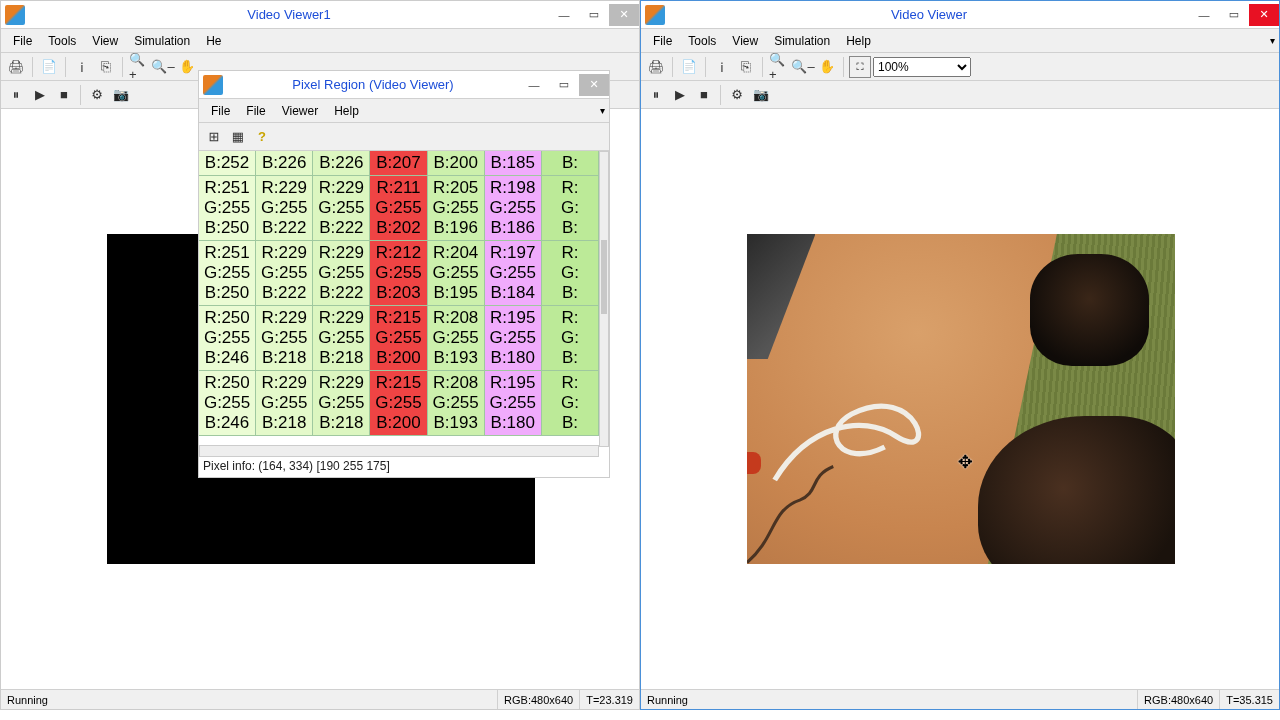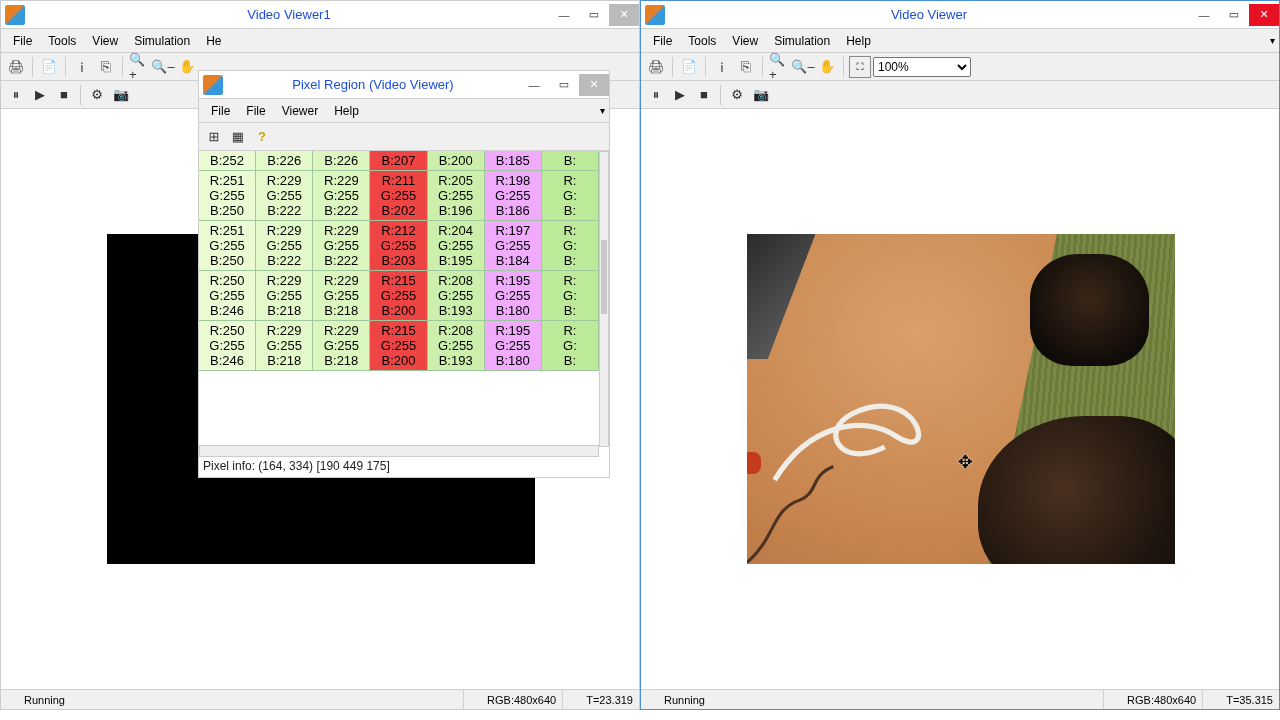--- a/index.html
+++ b/index.html
@@ -22,26 +22,26 @@
 
 .toolbar { height: 28px; display: flex; align-items: center; padding: 0 4px; background: #f0f0f0; border-bottom: 1px solid #d0d0d0; gap: 2px; }
 .toolbar .tb { width: 22px; height: 22px; display: flex; align-items: center; justify-content: center; border: 1px solid transparent; font-size: 13px; cursor: pointer; color: #333; }
 .toolbar .sep { width: 1px; height: 20px; background: #ccc; margin: 0 3px; }
 .zoom-select { height: 20px; font-size: 12px; width: 98px; }
 .zoom-fit { width: 22px; height: 22px; border: 1px solid #888; display:flex; align-items:center; justify-content:center; font-size:10px; }
 
 .content { flex: 1; background: #fff; position: relative; overflow: hidden; }
 
 .statusbar { height: 20px; display: flex; align-items: center; background: #f0f0f0; border-top: 1px solid #d0d0d0; font-size: 11px; }
-.statusbar .cell { padding: 6px 6px; height: 100%; display: flex; align-items: center; border-right: 1px solid #d0d0d0; margin-left: 17px; }
+.statusbar .cell { padding: 6px 6px; height: 100%; display: flex; align-items: center; border-right: 1px solid #d0d0d0; }
 .statusbar .cell:last-child { border-right: none; }
 .statusbar .fill { flex: 1; }
 
 
-.pxtable { position: absolute; left: 0; top: 0; right: 10px; bottom: 30px; overflow: hidden; font-family: "Courier New", monospace; font-size: 13px; }
+.pxtable { position: absolute; left: 0; top: 0; right: 10px; bottom: 30px; overflow: hidden; font-family: "Courier New", monospace; font-size: 17px; }
 .pxrow { display: flex; border-bottom: 1px solid #9fc89f; }
 .pxcell { width: 62px; padding: 2px 0; text-align: center; border-right: 1px solid #9fc89f; }
 .b0 { background: #ebfcd4; }
 .b1 { background: #e4f9ca; }
 .b2 { background: #dcf6c0; }
 .b3 { background: #ef4444; }
 .b4 { background: #ccf0ac; }
 .b5 { background: #f0abfc; }
 .b6 { background: #bcea98; }
 .pxinfo { position: absolute; left: 4px; bottom: 4px; font-size: 12px; color: #222; }
@@ -255,15 +255,15 @@
           <div class="pxcell b3">R:215<br>G:255<br>B:200</div>
           <div class="pxcell b4">R:208<br>G:255<br>B:193</div>
           <div class="pxcell b5">R:195<br>G:255<br>B:180</div>
           <div class="pxcell b6">R:<br>G:<br>B:</div>
         </div>
       </div>
     <div class="scroll-v">
         <div class="thumb"></div>
       </div>
     <div class="scroll-h"></div>
-    <div class="pxinfo">Pixel info: (164, 334)  [190 449 175]</div>
+    <div class="pxinfo">Pixel info: (164, 334)  [190 255 175]</div>
   </div>
 </div>
 
 </body></html>

